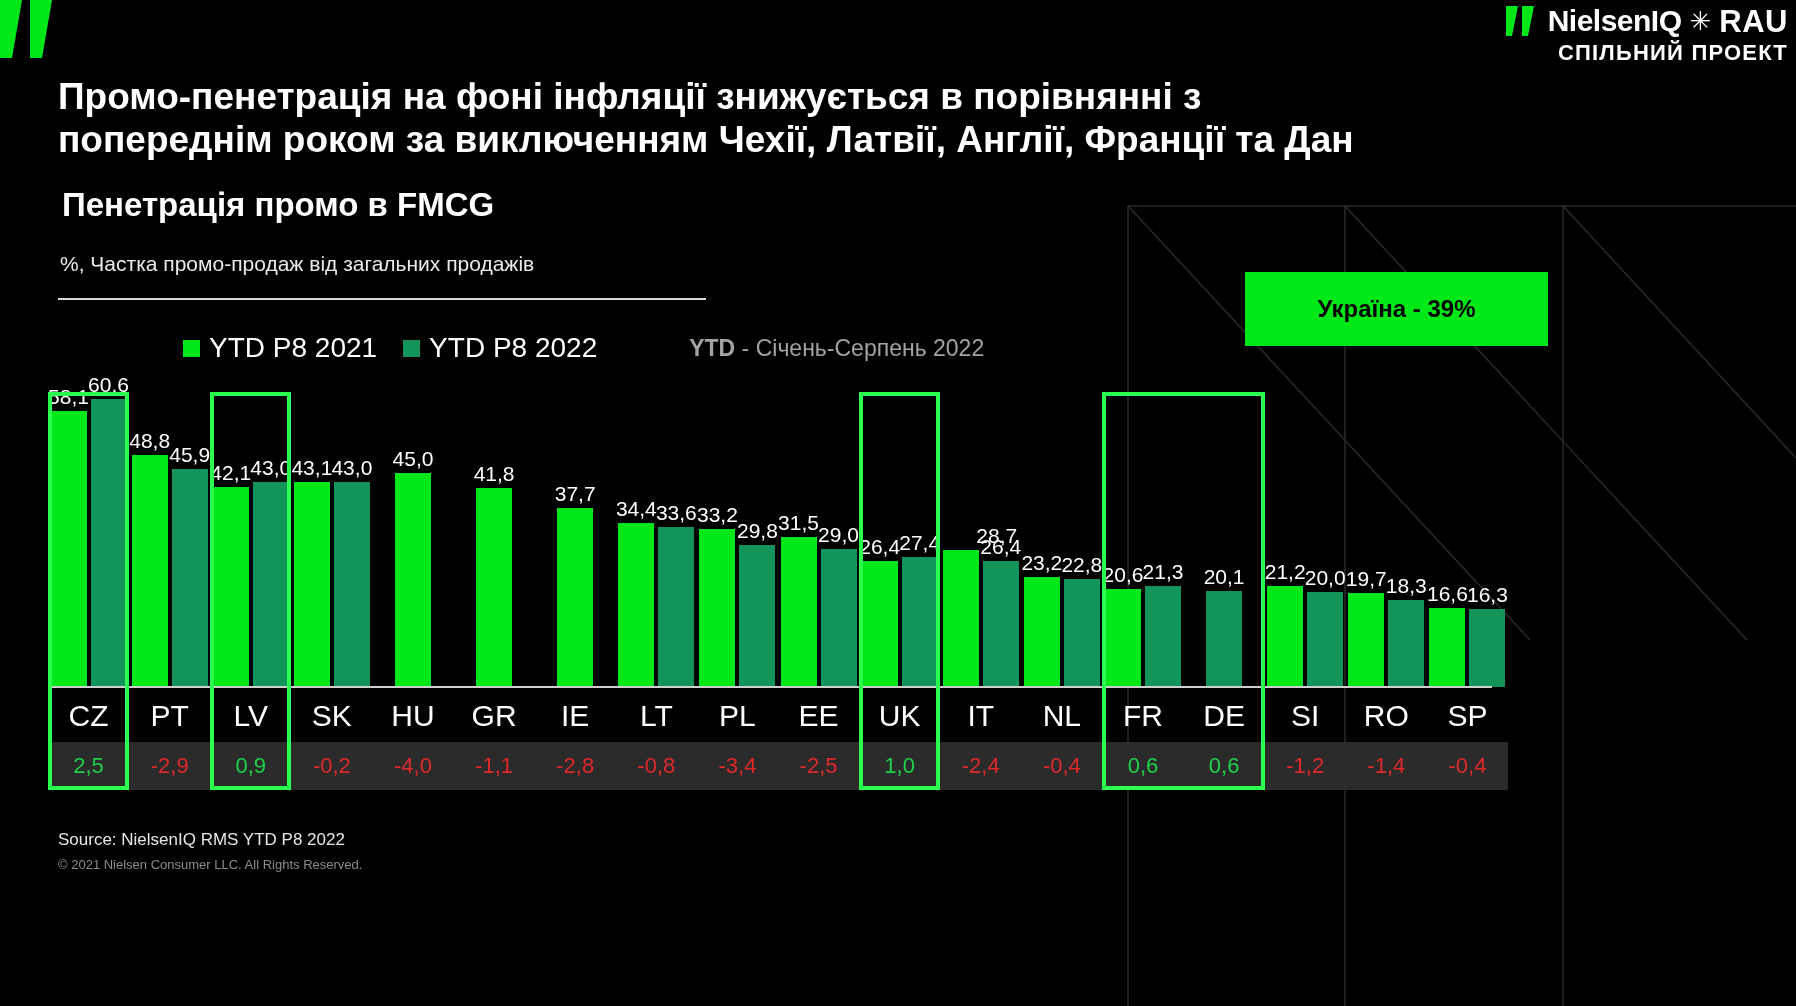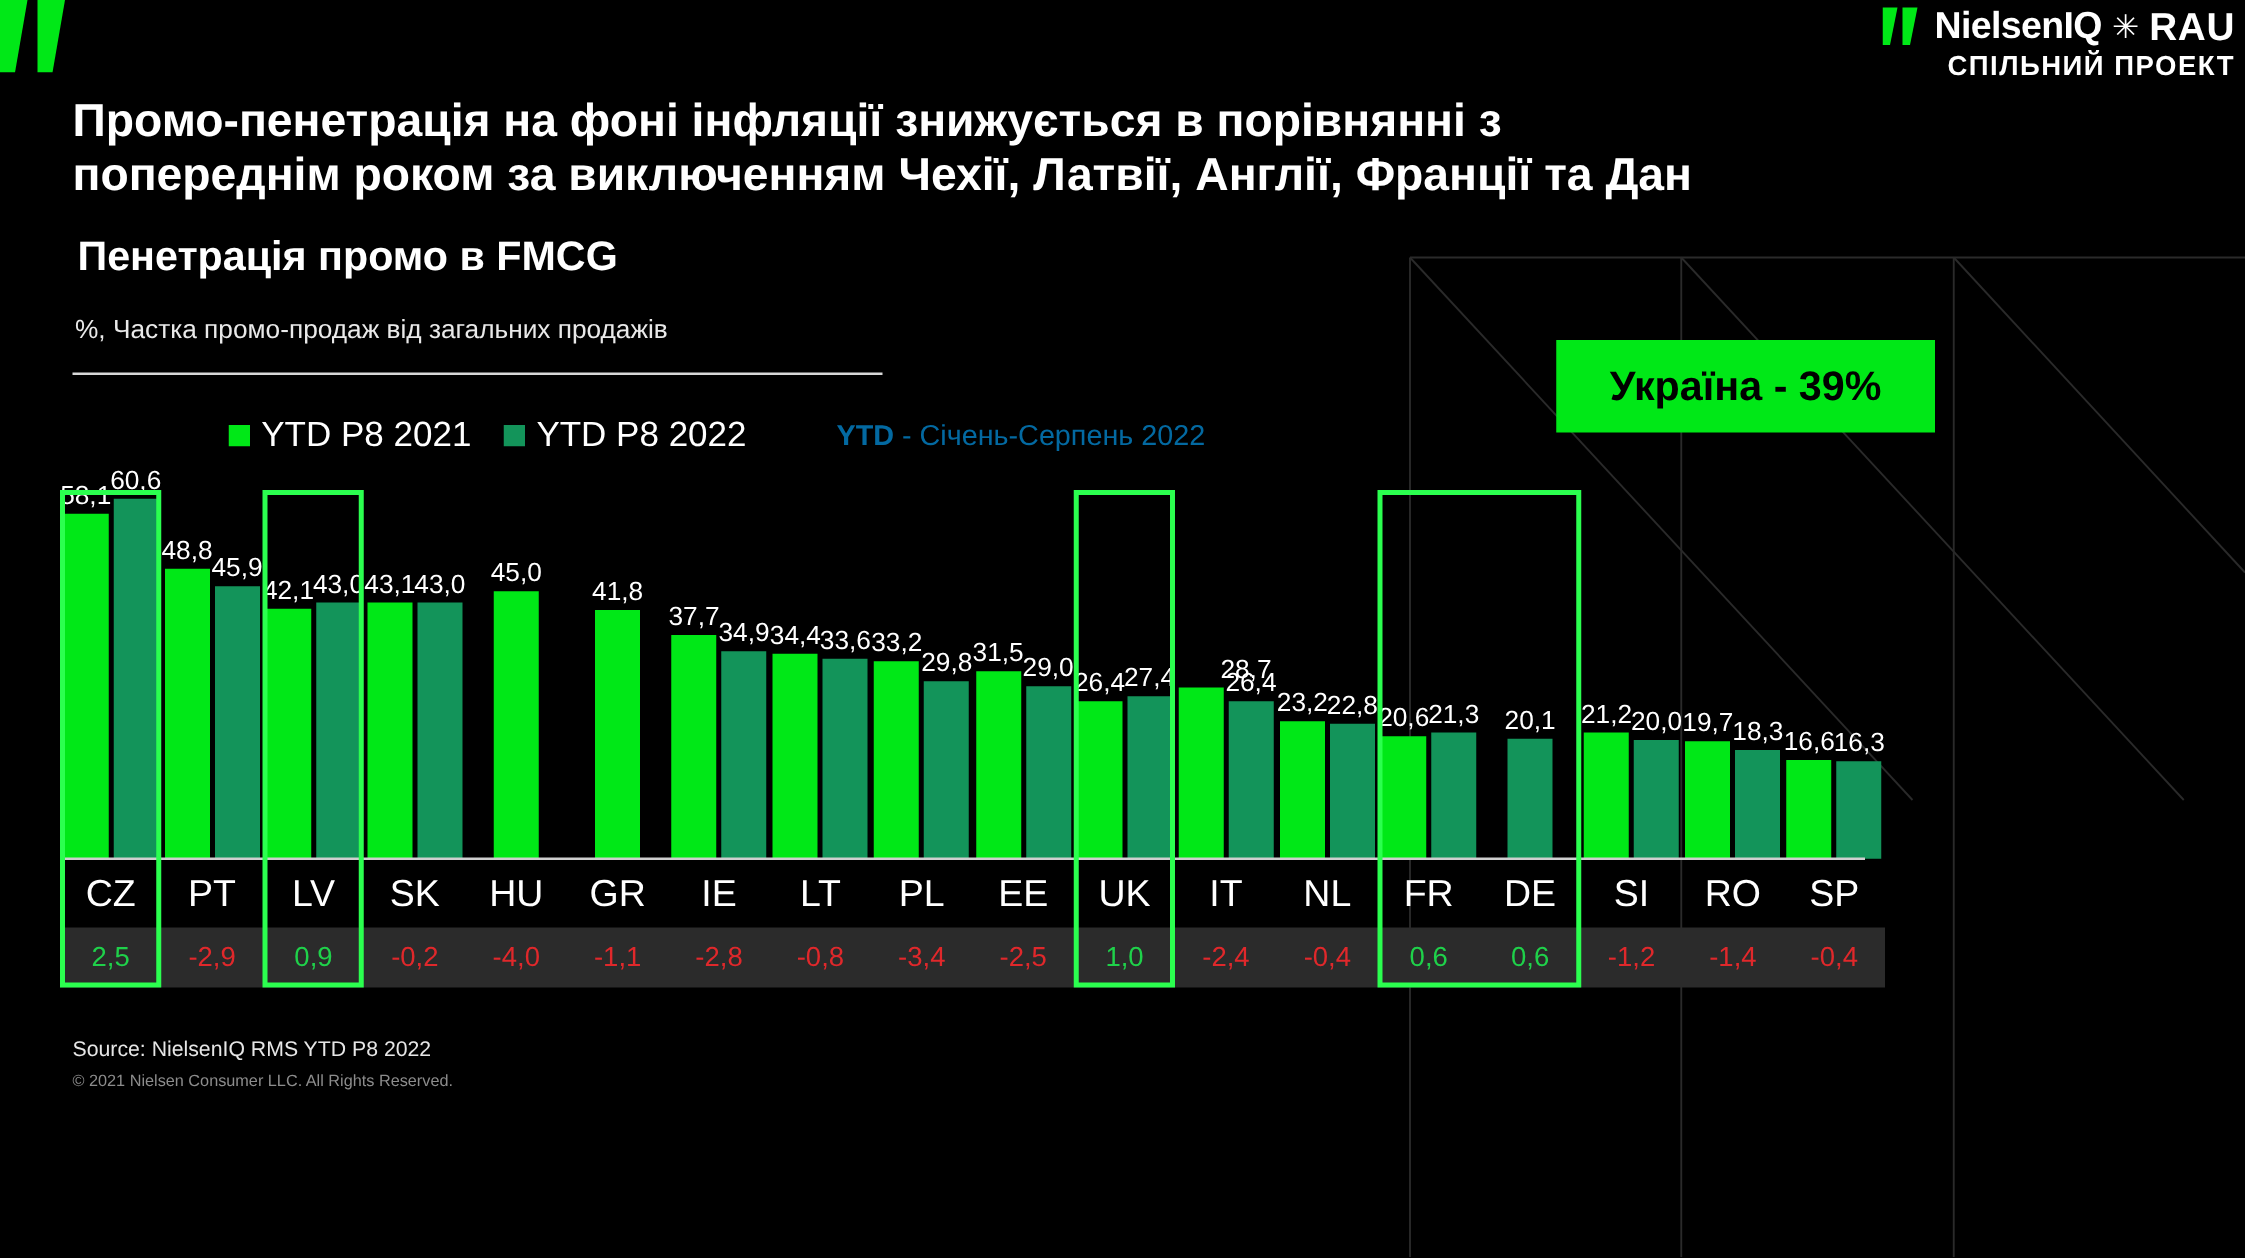--- a/index.html
+++ b/index.html
@@ -43,29 +43,29 @@
   .rule {
     position: absolute; left: 58px; top: 298px; width: 648px; height: 2px;
     background: #d8d8d8; z-index: 3;
   }
 
   
   .legend { position: absolute; left: 160px; top: 332px; display: flex; align-items: center; gap: 26px; z-index: 3; padding-left: 23px; }
   .legend-item { display: flex; align-items: center; gap: 9px; }
   .swatch { width: 17px; height: 17px; display: inline-block; }
   .legend-label { color: #ffffff; font-size: 28px; }
-  .legend-note { color: #0369a1; font-size: 23px; margin-left: 46px; }
+  .legend-note { color: #a3a3a3; font-size: 23px; margin-left: 66px; }
   .legend-note b { font-weight: bold; }
 
   
   .ua-badge {
     position: absolute; left: 1245px; top: 272px; width: 303px; height: 74px;
     background: #00e817; display: flex; align-items: center; justify-content: center; z-index: 5;
   }
-  .ua-badge span { color: #000; font-size: 33px; font-weight: bold; }
+  .ua-badge span { color: #000; font-size: 24px; font-weight: bold; }
 
   
   .chart { position: absolute; left: 48px; top: 392px; width: 1460px; height: 295px; z-index: 2; }
   .plot { position: relative; width: 100%; height: 100%; display: flex; align-items: flex-end; }
   .group { position: relative; flex: 1 1 0; height: 100%; display: flex; align-items: flex-end; justify-content: center; gap: 4px; }
   .bar-wrap { position: relative; width: 36px; height: 100%; display: flex; align-items: flex-end; }
   .bar { width: 100%; }
   .bar.y21 { background: #00e817; }
   .bar.y22 { background: #13945a; }
   .val {
@@ -215,24 +215,20 @@
         <div class="group">
           <div class="bar-wrap">
             <div class="bar y21" style="height: 199px; background: rgb(0, 232, 23);"></div>
             <div class="val" style="bottom: 201px;">41,8</div>
           </div>
         </div>
         <div class="group">
           <div class="bar-wrap">
             <div class="bar y21" style="height: 179px; background: rgb(0, 232, 23);"></div>
             <div class="val" style="bottom: 181px;">37,7</div>
-          </div>
-          <div class="bar-wrap">
-            <div class="bar y22" style="height: 166px; background: rgb(19, 148, 90);"></div>
-            <div class="val" style="bottom: 168px;">34,9</div>
           </div>
         </div>
         <div class="group">
           <div class="bar-wrap">
             <div class="bar y21" style="height: 164px; background: rgb(0, 232, 23);"></div>
             <div class="val" style="bottom: 166px;">34,4</div>
           </div>
           <div class="bar-wrap">
             <div class="bar y22" style="height: 160px; background: rgb(19, 148, 90);"></div>
             <div class="val" style="bottom: 162px;">33,6</div>

